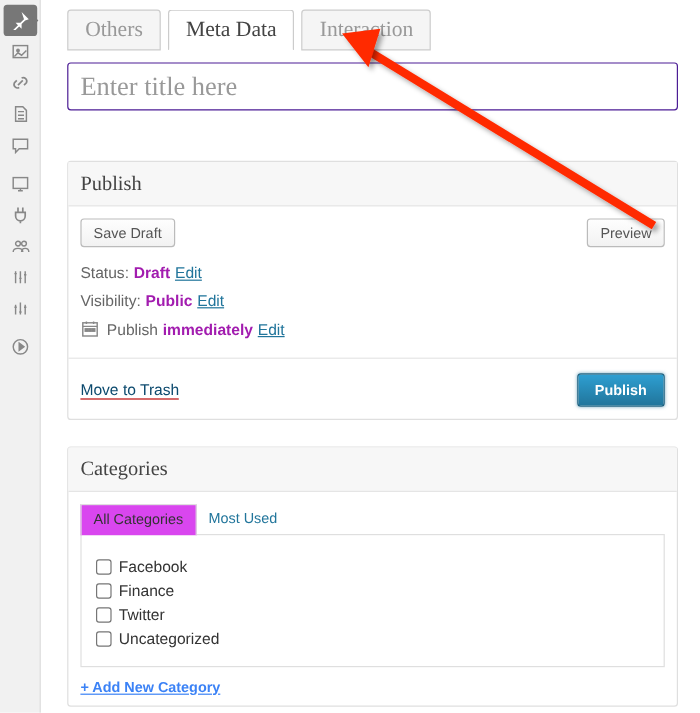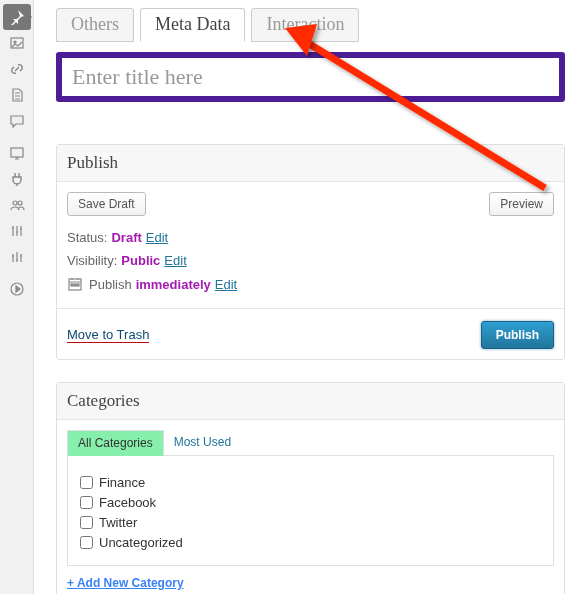--- a/index.html
+++ b/index.html
@@ -91,21 +91,21 @@
     background: #fff;
     color: #444;
     border-bottom-color: #fff;
   }
   .title-input {
     width: 100%;
     font-family: Georgia, "Times New Roman", serif;
     font-size: 22px;
     color: #888;
     padding: 6px 10px;
-    border: 6px solid #4c1d95;
+    border: 1px solid #4c1d95;
     background: #fff;
     border-radius: 3px;
   }
   .title-input::placeholder { color: #999; font-style: normal; }
   
   .panel {
     border: 1px solid #dfdfdf;
     margin-top: 42px;
     border-radius: 3px;
     background: #fff;
@@ -181,21 +181,21 @@
   .cat-tab {
     border: 1px solid #dfdfdf;
     background: #f7f7f7;
     color: #21759b;
     padding: 5px 10px 6px;
     border-bottom: none;
     position: relative;
     cursor: pointer;
   }
   .cat-tab.active {
-    background: #86efac;
+    background: #d946ef;
     color: #333;
     z-index: 2;
   }
   .cat-box {
     border: 1px solid #dfdfdf;
     padding: 14px 12px 10px;
     margin-top: -1px;
   }
   .chk-row {
     display: flex;
@@ -345,25 +345,25 @@
   <div class="panel">
     <div class="panel-header">Categories</div>
     <div class="panel-body">
       <div class="cat-tabs">
         <div class="cat-tab active">All Categories</div>
         <div class="cat-tab" style="border:none;background:transparent">Most Used</div>
       </div>
       <div class="cat-box">
         <label class="chk-row">
           <input type="checkbox" style="">
-          <span>Finance</span>
+          <span>Facebook</span>
         </label>
         <label class="chk-row">
           <input type="checkbox" style="">
-          <span>Facebook</span>
+          <span>Finance</span>
         </label>
         <label class="chk-row">
           <input type="checkbox" style="">
           <span>Twitter</span>
         </label>
         <label class="chk-row">
           <input type="checkbox" style="">
           <span>Uncategorized</span>
         </label>
       </div>

